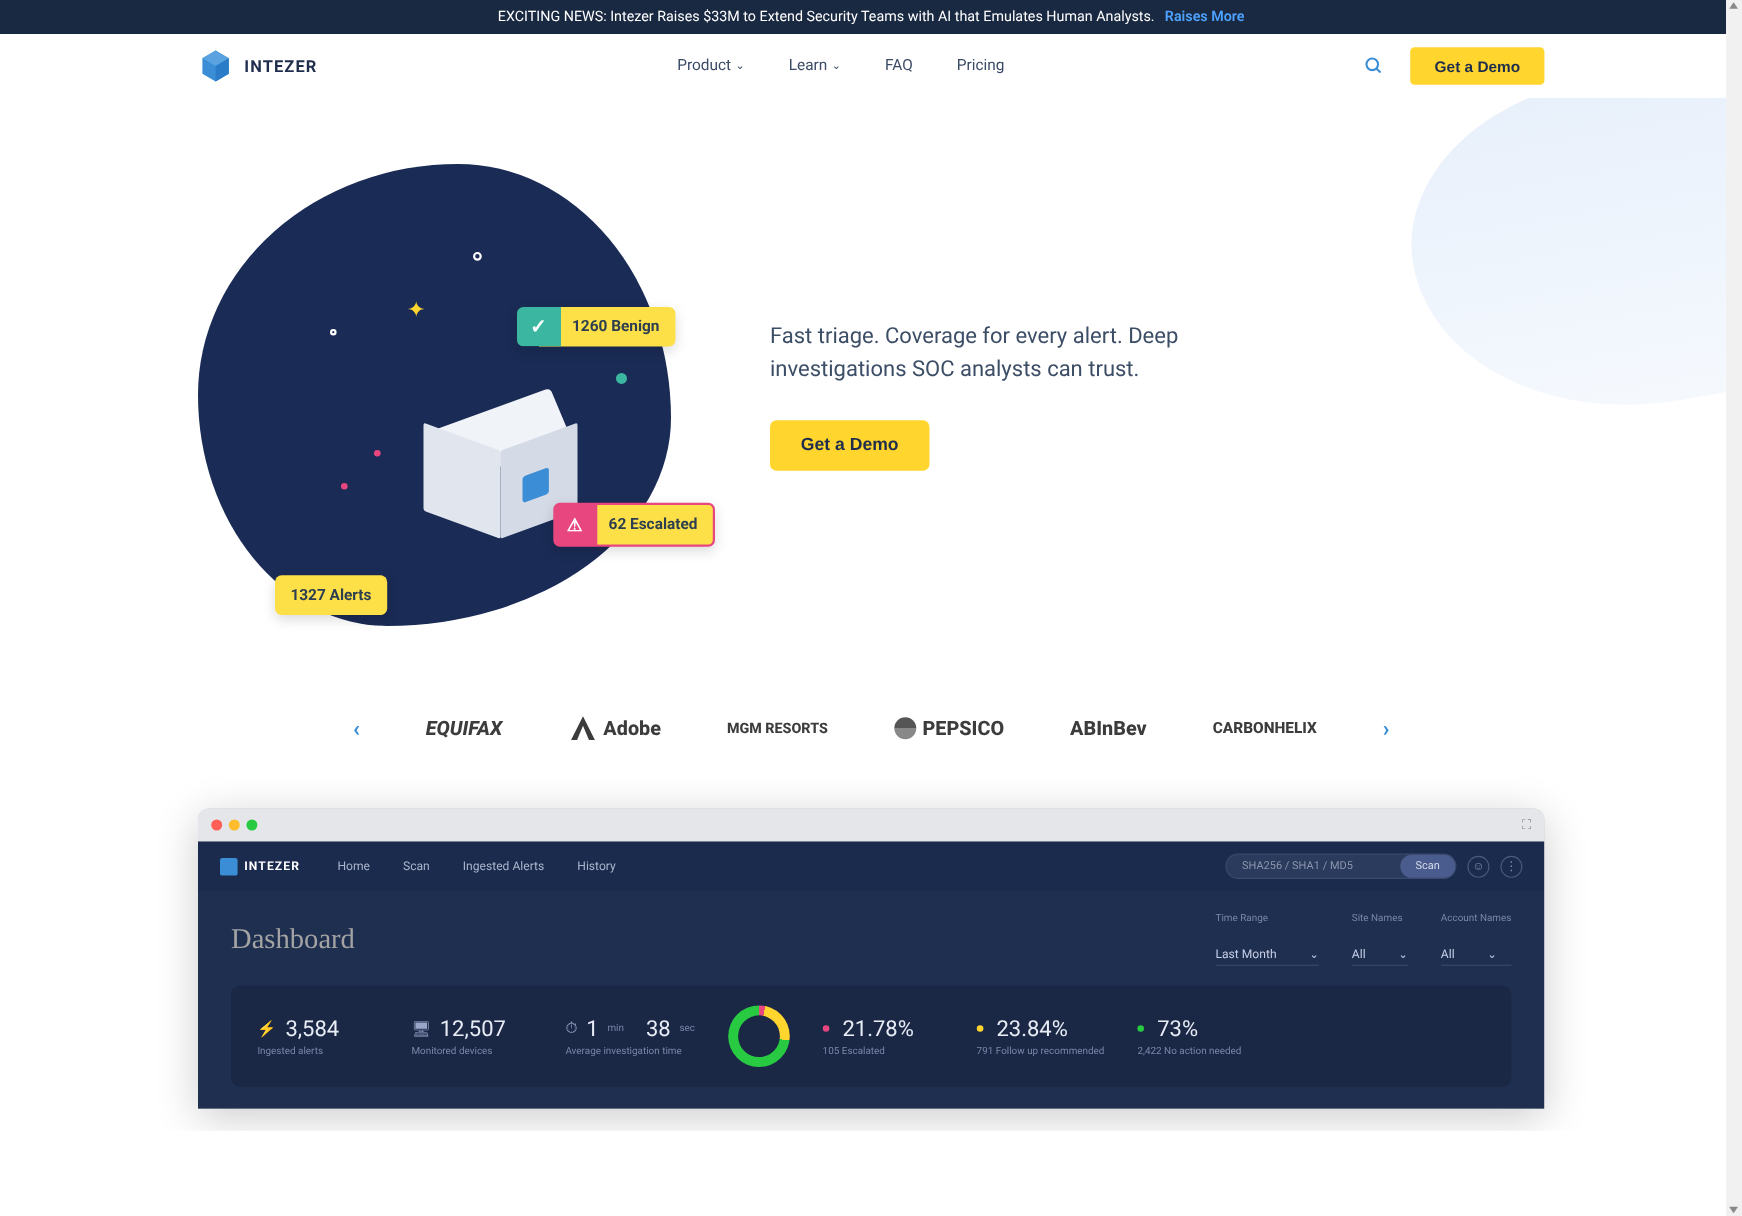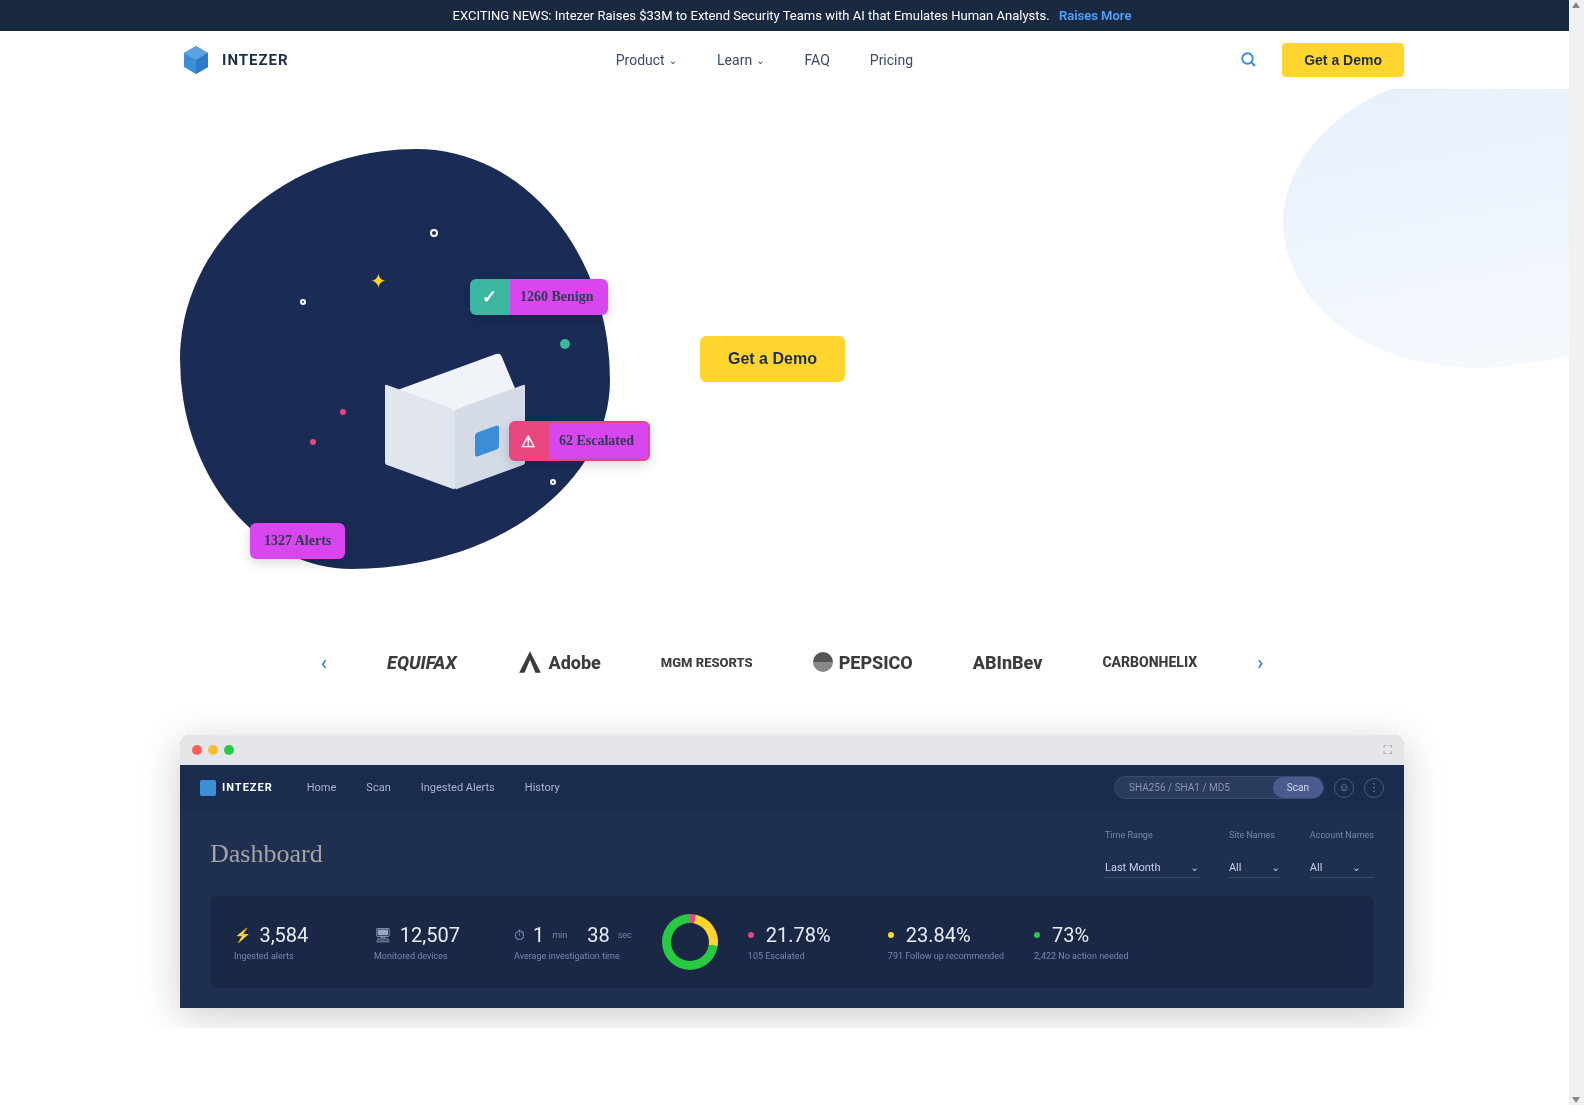--- a/index.html
+++ b/index.html
@@ -23,25 +23,25 @@
 
 .hero { display: flex; align-items: center; padding: 60px 180px 40px; gap: 60px; position: relative; }
 .hero-bg-blob { position: absolute; top:-20px; right:-100px; width:400px; height:300px; background: linear-gradient(180deg,#e8f0fb,#f5f9fe); border-radius: 50% 0 0 60%; transform: rotate(-10deg); z-index:-1;}
 .hero-graphic { width: 460px; height: 420px; position: relative; flex-shrink:0;}
 .blob { position:absolute; width:430px; height:420px; background:#1a2b55; border-radius: 55% 45% 60% 40% / 50% 55% 45% 50%; left:0; top:0;}
 .cube { position:absolute; left:200px; top:210px; width:150px; height:150px; }
 .cube-top { position:absolute; width:110px; height:55px; background:#f0f3f8; transform: skewY(-20deg) skewX(20deg) rotate(0deg); left:20px; top:10px; border-radius:4px;}
 .cube-left { position:absolute; width:70px; height:80px; background:#e0e5ee; transform: skewY(20deg); left:5px; top:38px; border-radius:2px;}
 .cube-right { position:absolute; width:70px; height:80px; background:#d4dae6; transform: skewY(-20deg); left:75px; top:38px; border-radius:2px;}
 .cube-icon { position:absolute; left:95px; top:70px; width:24px; height:24px; background:#3b8dd6; border-radius:3px; transform: skewY(-20deg);}
-.badge { position:absolute; background:#d946ef; padding:10px 14px; border-radius:6px; font-weight:700; font-size:14px; color:#2c3e50; box-shadow: 0 4px 12px rgba(0,0,0,0.15); display:flex; align-items:center; gap:8px;font-family:Liberation Serif, serif;}
+.badge { position:absolute; background:#fde047; padding:10px 14px; border-radius:6px; font-weight:700; font-size:14px; color:#2c3e50; box-shadow: 0 4px 12px rgba(0,0,0,0.15); display:flex; align-items:center; gap:8px;}
 .badge-alerts { left:70px; bottom:10px; }
 .badge-benign { left:290px; top:130px; border-left: 40px solid #3bb7a1; padding-left:10px;}
 .badge-benign::before { content:'✓'; position:absolute; left:-28px; color:#fff; font-size:18px;}
-.badge-escalated { right:-10px; top:272px; border: 2px solid #e8467f; border-left: 40px solid #e8467f; padding-left:10px;justify-content:center;}
+.badge-escalated { right:-10px; top:308px; border: 2px solid #e8467f; border-left: 40px solid #e8467f; padding-left:10px;justify-content:center;}
 .badge-escalated::before { content:'⚠'; position:absolute; left:-28px; color:#fff; font-size:16px;}
 .sparkle { position:absolute; color:#ffd52e; font-size:20px;}
 .dot { position:absolute; border-radius:50%; }
 
 .hero-text { flex:1; }
 .hero-title { font-size: 58px; font-weight:700; color:#2c425e; line-height:1.12; margin-bottom:22px;}
 .hero-sub { font-size:20px; color:#3c4d66; line-height:1.5; margin-bottom:32px; max-width:500px;}
 .hero-btn { background:#ffd52e; color:#1f2d4d; padding:14px 28px; border-radius:6px; font-weight:700; font-size:16px; border:none; cursor:pointer;}
 
 .logos-row { display:flex; align-items:center; justify-content:center; gap:60px; padding:40px 180px; position:relative;}
@@ -146,20 +146,21 @@
         <span>1327 Alerts</span>
       </div>
     <div class="badge badge-benign">
         <span>1260 Benign</span>
       </div>
     <div class="badge badge-escalated">
         <span>62 Escalated</span>
       </div>
   </div>
   <div class="hero-text">
+    <p class="hero-sub">Fast triage. Coverage for every alert. Deep investigations SOC analysts can trust.</p>
     <button class="hero-btn">Get a Demo</button>
   </div>
 </section>
 
 <div class="logos-row">
   <span class="carousel-arrow">‹</span>
   <span class="logo-item">EQUIFAX</span>
   <span class="logo-item" style="font-style:normal;">
       <svg width="26" height="26" viewBox="0 0 24 24">
         <path fill="#3c3c3c" d="M12 2L2 22h5l5-12 5 12h5z"></path>

